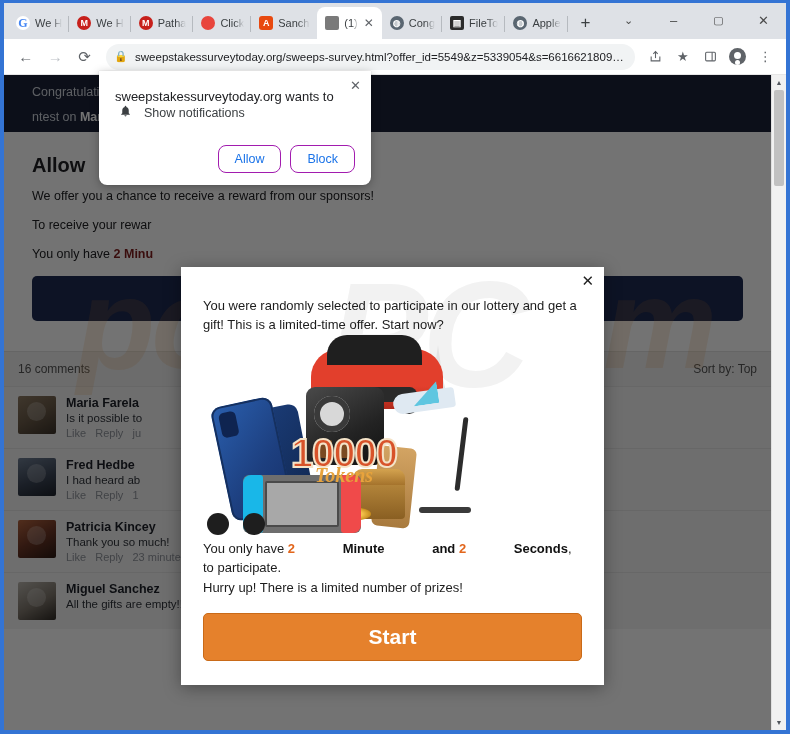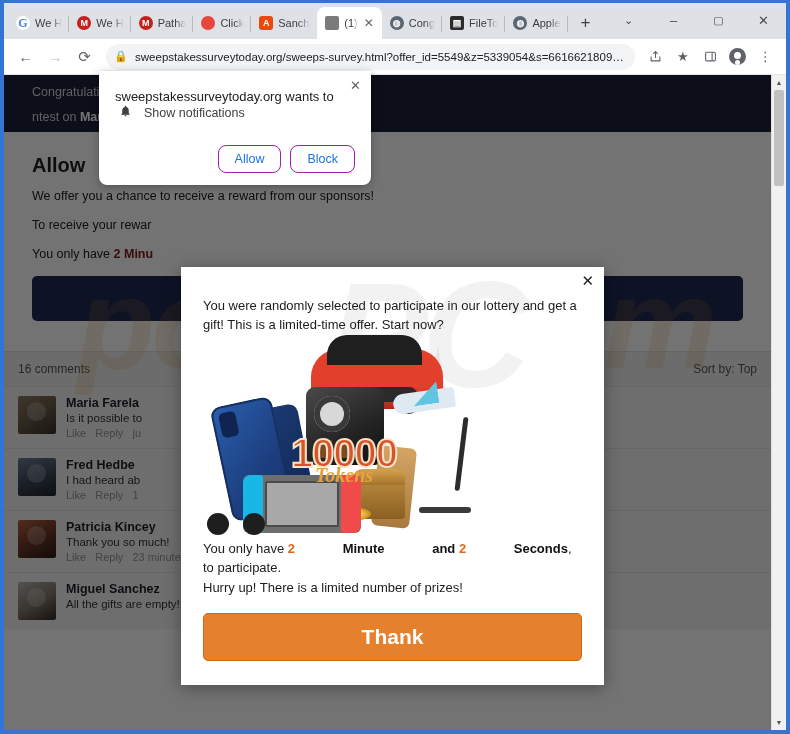--- a/index.html
+++ b/index.html
@@ -669,21 +669,21 @@
             <div class="num">10000</div>
             <div class="tok">Tokens</div>
           </div>
         </div>
 
         <div class="m-timer">
           <span>You only have </span><span class="num">2</span><b> Minute </b><b>and </b><span class="num">2</span><b> Seconds</b><span>, to participate.</span><br>
           <span>Hurry up! There is a limited number of prizes!</span>
         </div>
 
-        <button class="start-btn">Thank</button>
+        <button class="start-btn">Start</button>
       </div>
     </div>
   </div>
 
   <div class="permbubble" style="top:68px">
     <div class="pclose">✕</div>
     <div class="perm-title">sweepstakessurveytoday.org wants to</div>
     <div class="perm-row">
       <span class="bell">
         <svg width="13" height="14" viewBox="0 0 24 24" fill="#3c4043">

